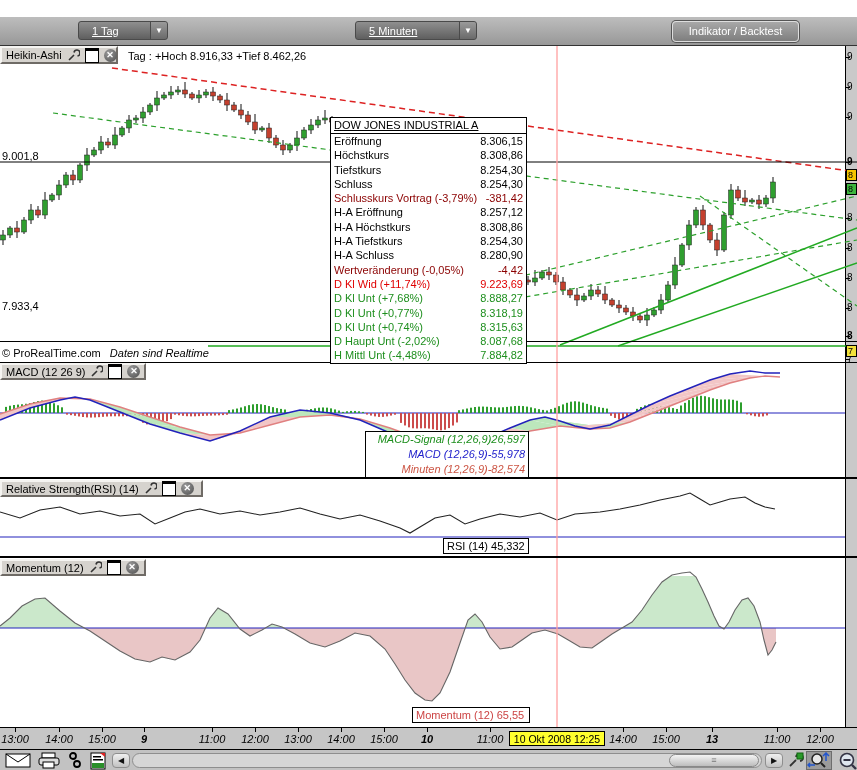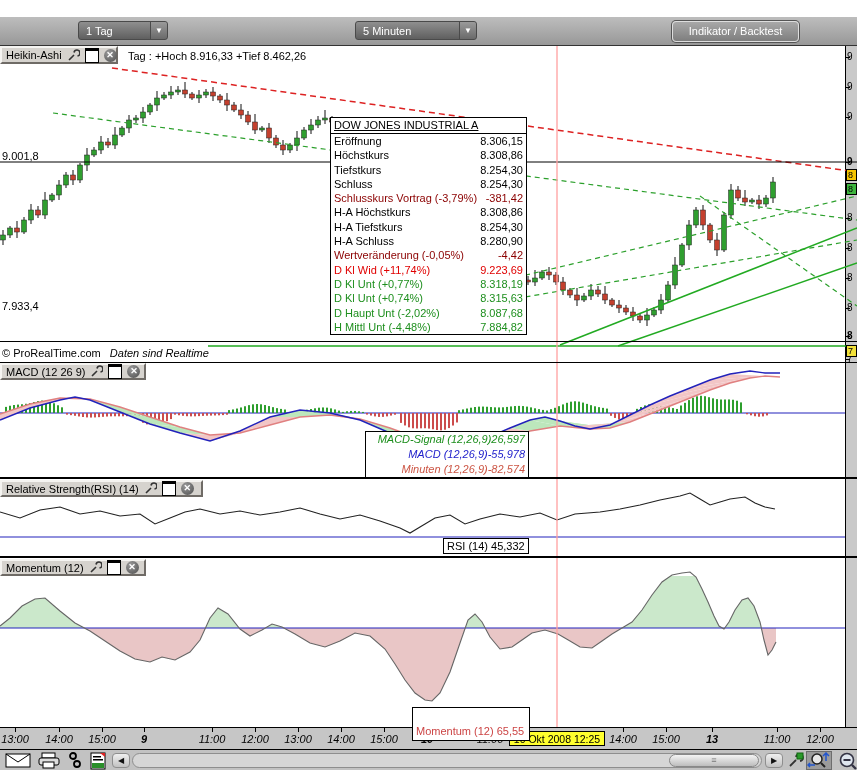--- a/index.html
+++ b/index.html
@@ -13,21 +13,21 @@
   #tl-min{left:22px;background:radial-gradient(circle at 35% 30%,#ffe29a,#f0a92c);border:1px solid #b97f1d;}
   #tl-max{left:38px;background:radial-gradient(circle at 35% 30%,#b6f1a4,#47b022);border:1px solid #2e7d14;}
   #title-text{position:absolute;left:0;top:1px;width:857px;text-align:center;font-size:12px;
     font-weight:bold;color:#111;white-space:pre;}
   
   #toolbar{position:absolute;left:0;top:17px;width:857px;height:28px;
     background:linear-gradient(#bdbdbd,#989898);border-bottom:1px solid #333;z-index:40;}
   .dropdown{position:absolute;top:4px;height:19px;border-radius:3px;
     background:linear-gradient(#8f8f8f,#5f5f5f);border:1px solid #4a4a4a;
     color:#fff;font-size:11px;display:flex;align-items:center;box-sizing:border-box;}
-  .dropdown .lbl{flex:1;padding-left:7px;}
+  .dropdown .lbl{flex:1;padding-left:13px;text-decoration:underline;}
   .dropdown .arr{width:16px;height:100%;border-left:1px solid #4a4a4a;
     background:linear-gradient(#9a9a9a,#6a6a6a);display:flex;align-items:center;justify-content:center;
     font-size:8px;color:#fff;border-radius:0 3px 3px 0;}
   #dd-range{left:78px;width:90px;}
   #dd-interval{left:355px;width:122px;}
   #btn-indikator{position:absolute;left:672px;top:4px;width:125px;height:19px;border-radius:4px;
     background:linear-gradient(#a8a8a8,#7e7e7e);border:1px solid #dedede;box-shadow:0 0 0 1px #555;
     color:#fff;font-size:11px;text-align:center;line-height:19px;}
   
   #chartbg{position:absolute;left:0;top:45px;width:857px;height:682px;background:#fff;z-index:1;}
@@ -48,21 +48,21 @@
   
   .ol{position:absolute;font-size:11px;color:#000;z-index:12;white-space:nowrap;}
   
   .tip{position:absolute;background:#fff;border:1px solid #000;font-size:11px;z-index:30;box-sizing:border-box;}
   #tip-main{left:330px;top:117px;width:197px;}
   #tip-main .row{display:flex;justify-content:space-between;line-height:14.3px;padding:0 3px;}
   #tip-main .hdr{line-height:15px;padding:0 3px;border-bottom:1px solid #000;text-decoration:underline;}
   #tip-macd{left:365px;top:431px;width:164px;}
   #tip-macd .row{display:flex;justify-content:flex-end;line-height:15px;padding:0 3px;font-style:italic;}
   #tip-rsi{left:443px;top:538px;width:86px;height:16px;line-height:15px;padding:0 3px;}
-  #tip-mom{left:412px;top:707px;width:118px;height:16px;line-height:15px;padding:16px 3px;color:#cc4444;}
+  #tip-mom{left:412px;top:707px;width:118px;height:16px;line-height:15px;padding:0 3px;color:#cc4444;}
   .c-k{color:#000}.c-dr{color:#8b0000}.c-r{color:#e00000}.c-g{color:#1e8f1e}.c-b{color:#2222cc}.c-r2{color:#cc5544}
   
   .pax{position:absolute;left:847px;font-size:10px;color:#000;z-index:12;}
   .pax.b{font-weight:bold;}
   .paxtick{position:absolute;left:845px;width:5px;height:1px;background:#000;z-index:12;}
   .badge{position:absolute;left:846px;width:11px;height:12px;font-size:9px;color:#000;
     border:1px solid #000;z-index:12;text-align:left;padding-left:1px;box-sizing:border-box;}
   
   #timeaxis{position:absolute;left:0;top:727px;width:857px;height:22px;background:#c6c6c6;
     border-top:1px solid #000;box-sizing:border-box;z-index:15;}
@@ -614,38 +614,46 @@
         </div>
         <div class="row c-k">
           <span>Schluss</span>
           <span>8.254,30</span>
         </div>
         <div class="row c-dr">
           <span>Schlusskurs Vortrag (-3,79%)</span>
           <span>-381,42</span>
         </div>
         <div class="row c-k">
+          <span>H-A Eröffnung</span>
+          <span>8.257,12</span>
+        </div>
+        <div class="row c-k">
           <span>H-A Höchstkurs</span>
           <span>8.308,86</span>
         </div>
         <div class="row c-k">
           <span>H-A Tiefstkurs</span>
           <span>8.254,30</span>
         </div>
         <div class="row c-k">
           <span>H-A Schluss</span>
           <span>8.280,90</span>
         </div>
         <div class="row c-dr">
           <span>Wertveränderung (-0,05%)</span>
           <span>-4,42</span>
         </div>
         <div class="row c-r">
           <span>D Kl Wid (+11,74%)</span>
           <span>9.223,69</span>
+        </div>
+        <div class="row c-g">
+          <span>D Kl Unt (+7,68%)</span>
+          <span>8.888,27</span>
         </div>
         <div class="row c-g">
           <span>D Kl Unt (+0,77%)</span>
           <span>8.318,19</span>
         </div>
         <div class="row c-g">
           <span>D Kl Unt (+0,74%)</span>
           <span>8.315,63</span>
         </div>
         <div class="row c-g">

